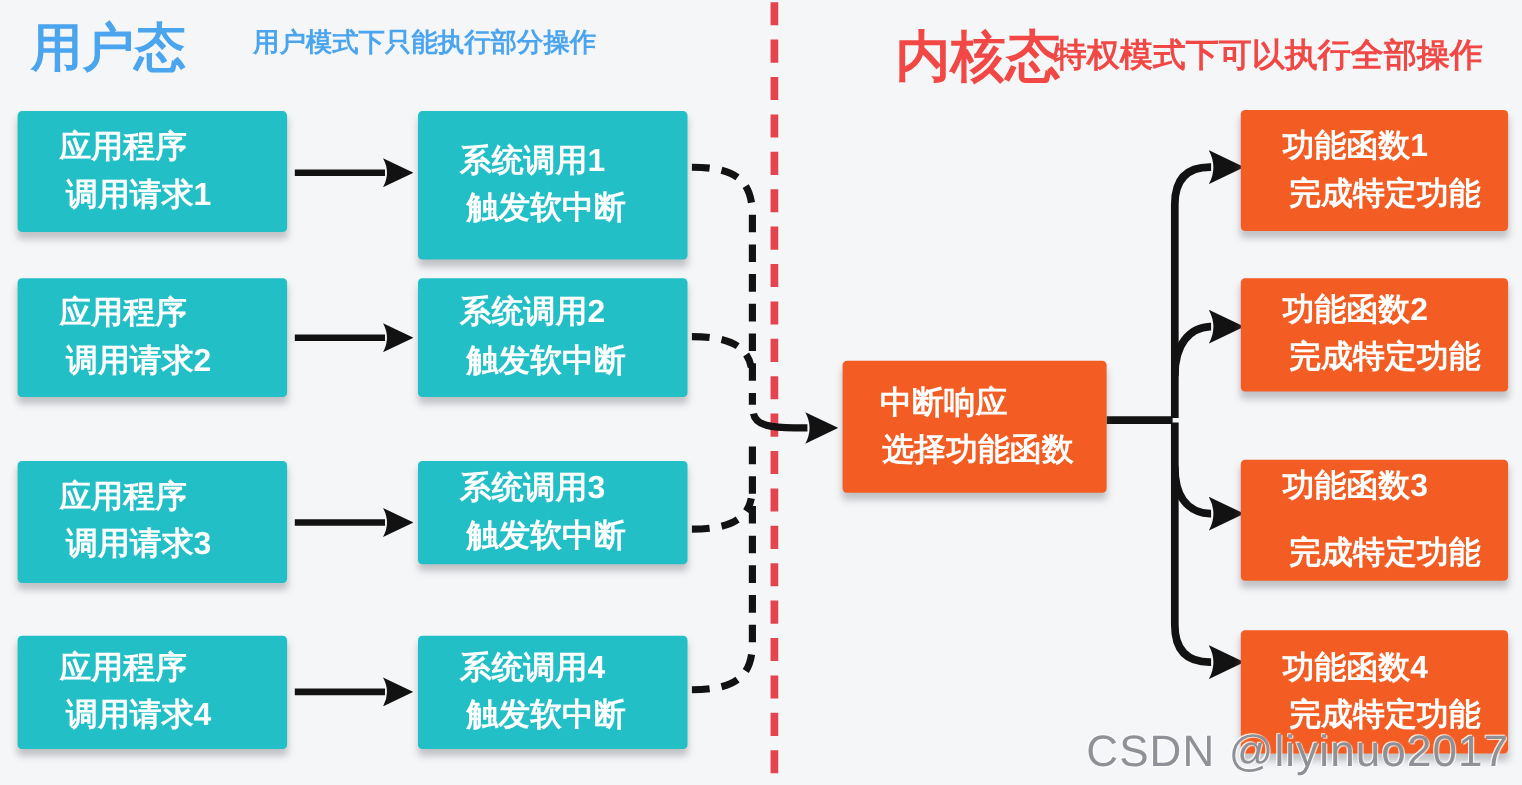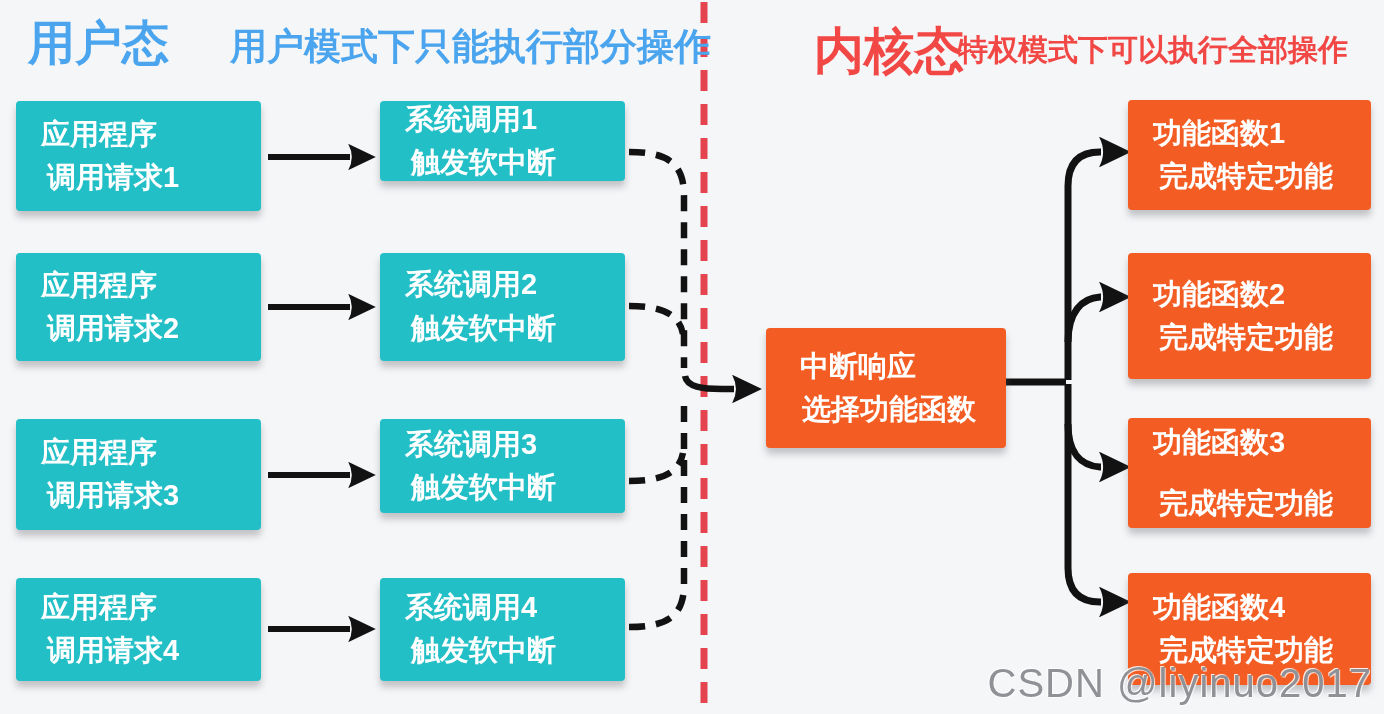--- a/index.html
+++ b/index.html
@@ -15,49 +15,49 @@
   html,body{width:1384px;height:714px;overflow:hidden;}
   body{background:#fff;font-family:"Liberation Sans","DejaVu Sans",sans-serif;}
   .canvas{
     position:relative;width:1384px;height:714px;background:var(--bg);overflow:hidden;
   }
   .svg-overlay{position:absolute;left:0;top:0;width:1384px;height:714px;z-index:2;}
   .title{
     position:absolute;font-weight:bold;z-index:3;white-space:nowrap;
   }
   .user-title{left:28px;top:12px;font-size:47px;color:var(--blue-text);}
-  .user-sub{left:230px;top:22px;font-size:37px;color:var(--blue-text);}
+  .user-sub{left:230px;top:22px;font-size:24px;color:var(--blue-text);}
   .kernel-title{left:814px;top:18px;font-size:50px;color:var(--red-text);}
   .kernel-sub{left:958px;top:30px;font-size:30px;color:var(--red-text);}
   .box{
     position:absolute;z-index:3;border-radius:4px;
     display:flex;flex-direction:column;justify-content:center;
-    padding-left:25px;gap:11px;
+    padding-left:38px;gap:11px;
     color:#fff;font-weight:bold;font-size:29px;line-height:1.1;
     box-shadow:0 6px 7px rgba(110,110,115,0.38);
   }
   .box .l2{padding-left:6px;}
   .teal{background:var(--teal);}
   .orange{background:var(--orange);}
   
   .app-0{left:16px;top:101px;width:245px;height:110px;}
   .app-1{left:16px;top:253px;width:245px;height:108px;}
   .app-2{left:16px;top:419px;width:245px;height:111px;}
   .app-3{left:16px;top:578px;width:245px;height:103px;}
   
-  .sys-0{left:380px;top:101px;width:245px;height:80px;}
+  .sys-0{left:380px;top:101px;width:245px;height:135px;}
   .sys-1{left:380px;top:253px;width:245px;height:108px;gap:12px;}
   .sys-2{left:380px;top:419px;width:245px;height:94px;}
   .sys-3{left:380px;top:578px;width:245px;height:103px;}
   
   .interrupt{left:766px;top:328px;width:240px;height:120px;padding-left:34px;}
   .interrupt .l2{padding-left:2px;}
   
   .fn-0{left:1128px;top:100px;width:243px;height:110px;}
-  .fn-1{left:1128px;top:253px;width:243px;height:126px;}
+  .fn-1{left:1128px;top:253px;width:243px;height:103px;}
   .fn-2{left:1128px;top:418px;width:243px;height:110px;gap:29px;}
   .fn-3{left:1128px;top:573px;width:243px;height:112px;}
   .watermark{
     position:absolute;right:12px;bottom:8px;z-index:5;
     font-size:40px;color:#8f9196;letter-spacing:1px;
     text-shadow:-1px -1px 0 rgba(255,255,255,0.85),1px 1px 0 rgba(255,255,255,0.7),0 0 2px rgba(255,255,255,0.6);
   }
 </style>
 </head>
 <body>

